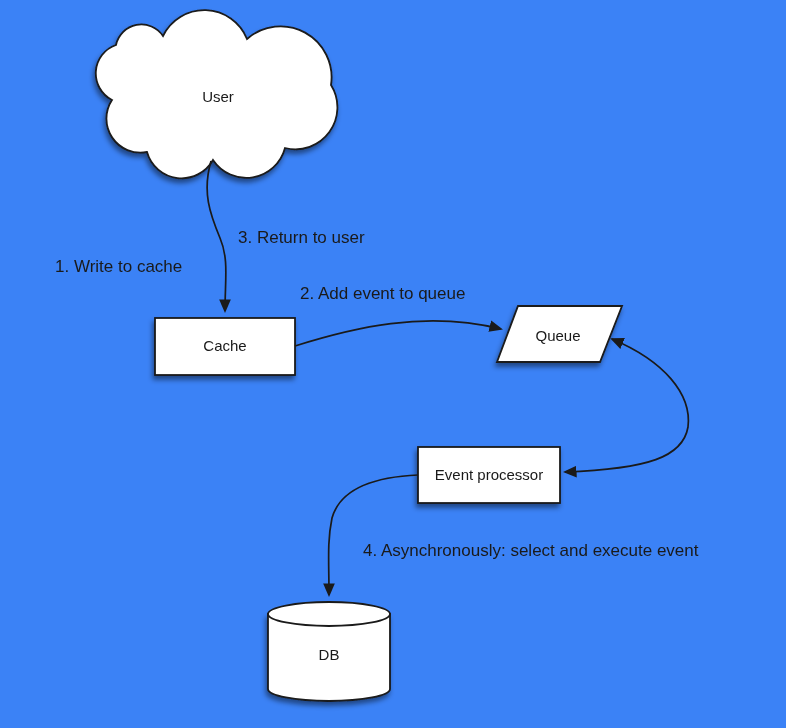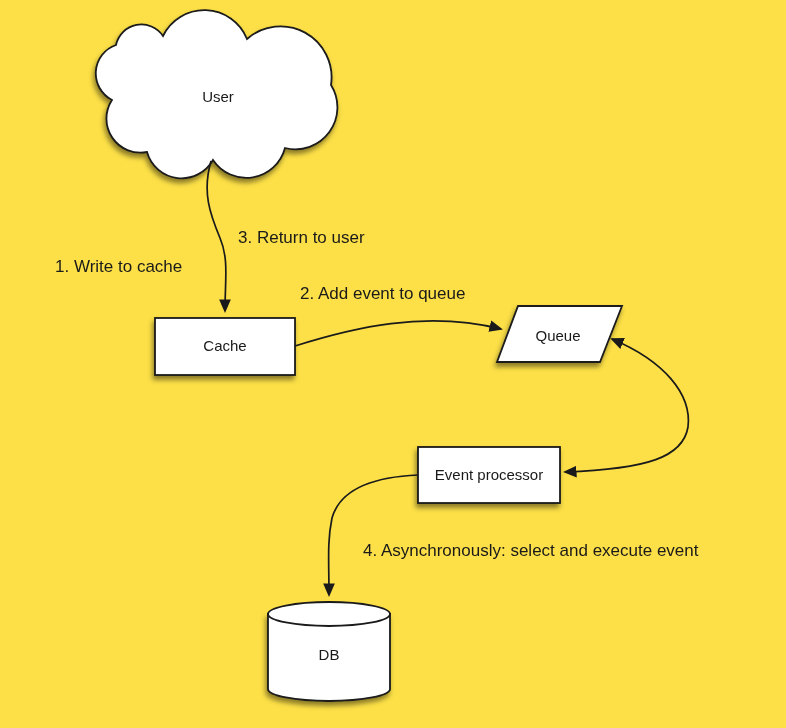--- a/index.html
+++ b/index.html
@@ -4,21 +4,21 @@
 <style>
   html, body {
     margin: 0;
     padding: 0;
     background: #ffffff;
   }
   .canvas {
     position: relative;
     width: 786px;
     height: 728px;
-    background: #fde047;
+    background: #3b82f6;
     overflow: hidden;
     font-family: "Liberation Sans", sans-serif;
   }
   svg { display: block; }
   .shape {
     fill: #ffffff;
     stroke: #1a1a1a;
     stroke-width: 1.8;
   }
   .edge {

